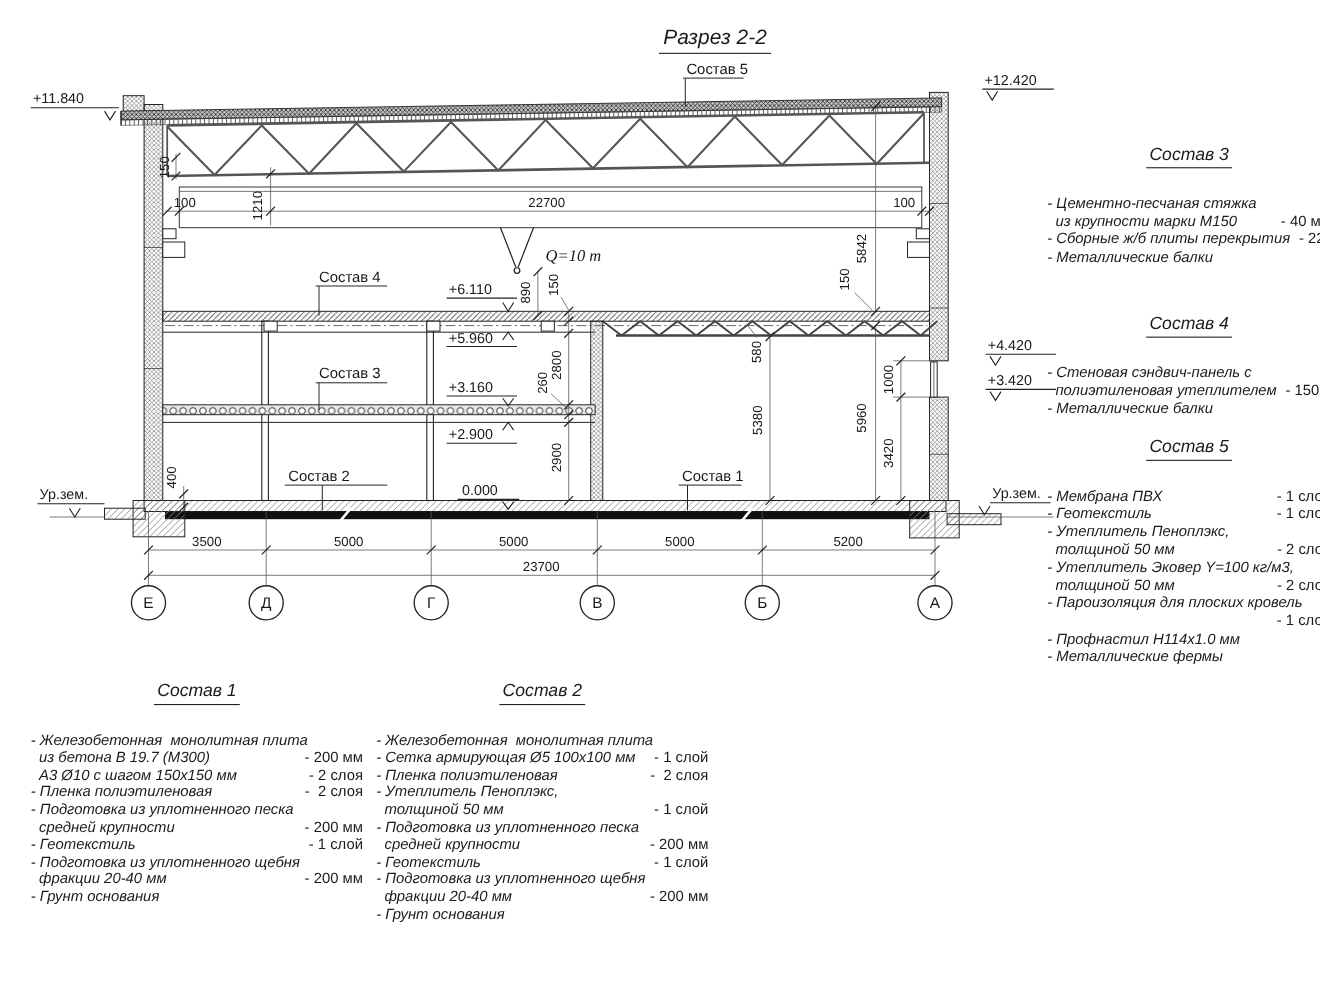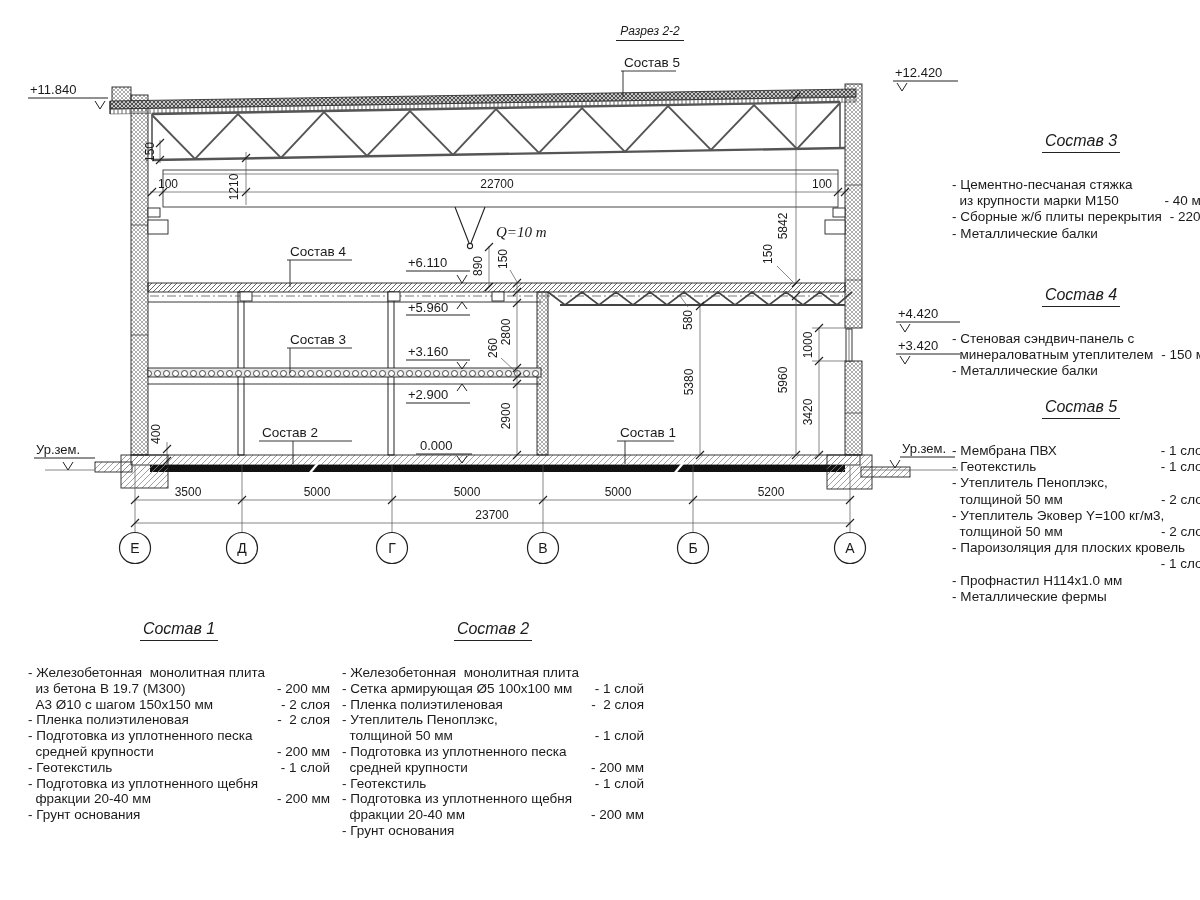--- a/index.html
+++ b/index.html
@@ -1,25 +1,25 @@
 <!DOCTYPE html>
 <html><head>
 <meta charset="utf-8">
 <style>
   html,body{margin:0;padding:0;background:#fff;}
   .page{position:relative;width:1200px;height:900px;overflow:hidden;background:#fff;
         font-family:"Liberation Sans",sans-serif;color:#1a1a1a;}
   .title{position:absolute;left:560px;top:24px;width:180px;text-align:center;
-         font-size:12px;font-style:italic;}
+         font-size:19px;font-style:italic;}
   .title span{display:inline-block;border-bottom:1.6px solid #222;padding:0 4px 2px;}
   .mat{position:absolute;}
   .mat h3{margin:0 0 24px 0;text-align:center;font-size:16px;font-style:italic;font-weight:normal;}
   .mat h3 span{display:inline-block;border-bottom:1.4px solid #222;padding:0 3px 2px;}
   .mat .row{display:flex;font-size:13.5px;line-height:15.8px;}
-  .mat .row .t{white-space:pre;}
+  .mat .row .t{white-space:pre;font-style:italic;}
   .mat .row .v{margin-left:auto;white-space:pre;padding-left:8px;}
   .side .row{line-height:16.2px;}
   #s1{left:28px;top:620px;width:302px;}
   #s2{left:342px;top:620px;width:302px;}
   #s3{left:952px;top:132px;width:258px;}
   #s4{left:952px;top:286px;width:258px;}
   #s5{left:952px;top:398px;width:258px;}
   svg text{fill:#1a1a1a;}
   .d{font-size:12px;}
   .e{font-size:13px;}
@@ -263,21 +263,21 @@
   <div class="mat side" id="s4">
     <h3><span>Состав 4</span></h3>
     <div>
 
         <div class="row">
           <span class="t">- Стеновая сэндвич-панель с</span>
 
         </div>
 
         <div class="row">
-          <span class="t">  минераловатным утеплителем</span>
+          <span class="t">  полиэтиленовая утеплителем</span>
           <span class="v">- 150 мм</span>
         </div>
 
         <div class="row">
           <span class="t">- Металлические балки</span>
 
         </div>
       </div>
   </div>
 

